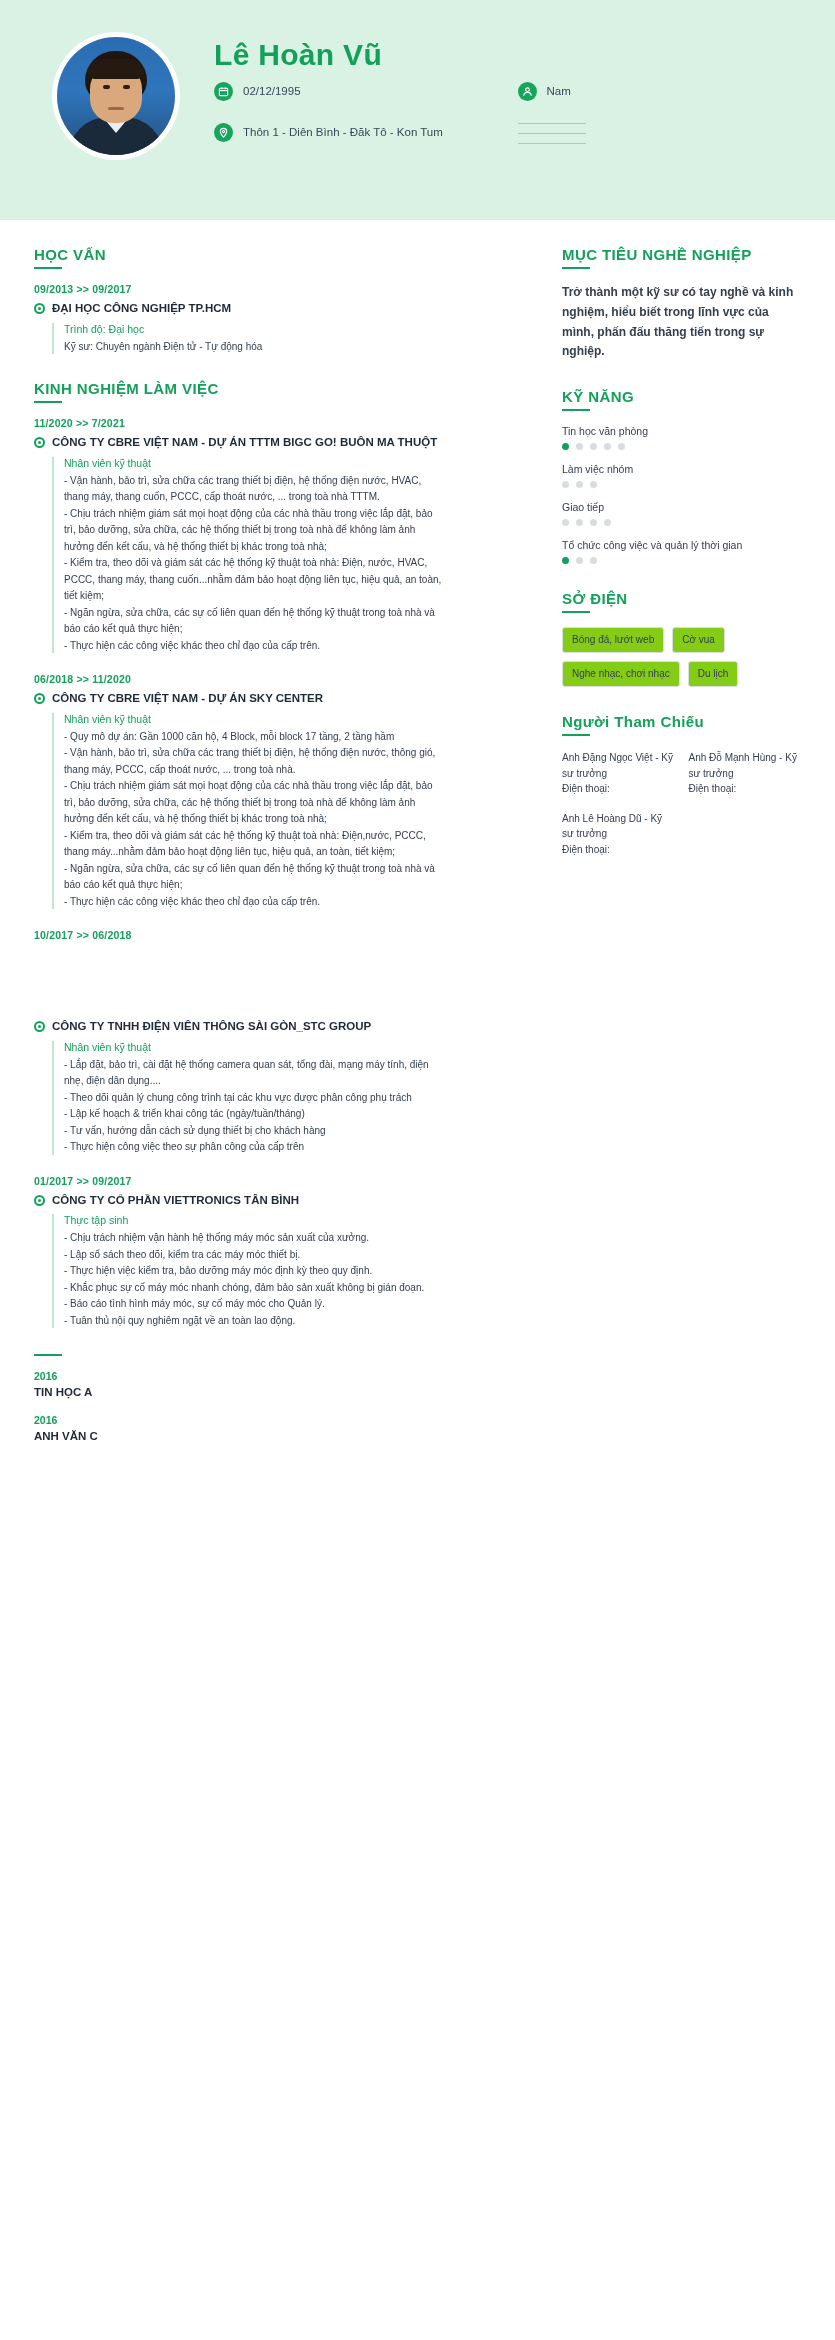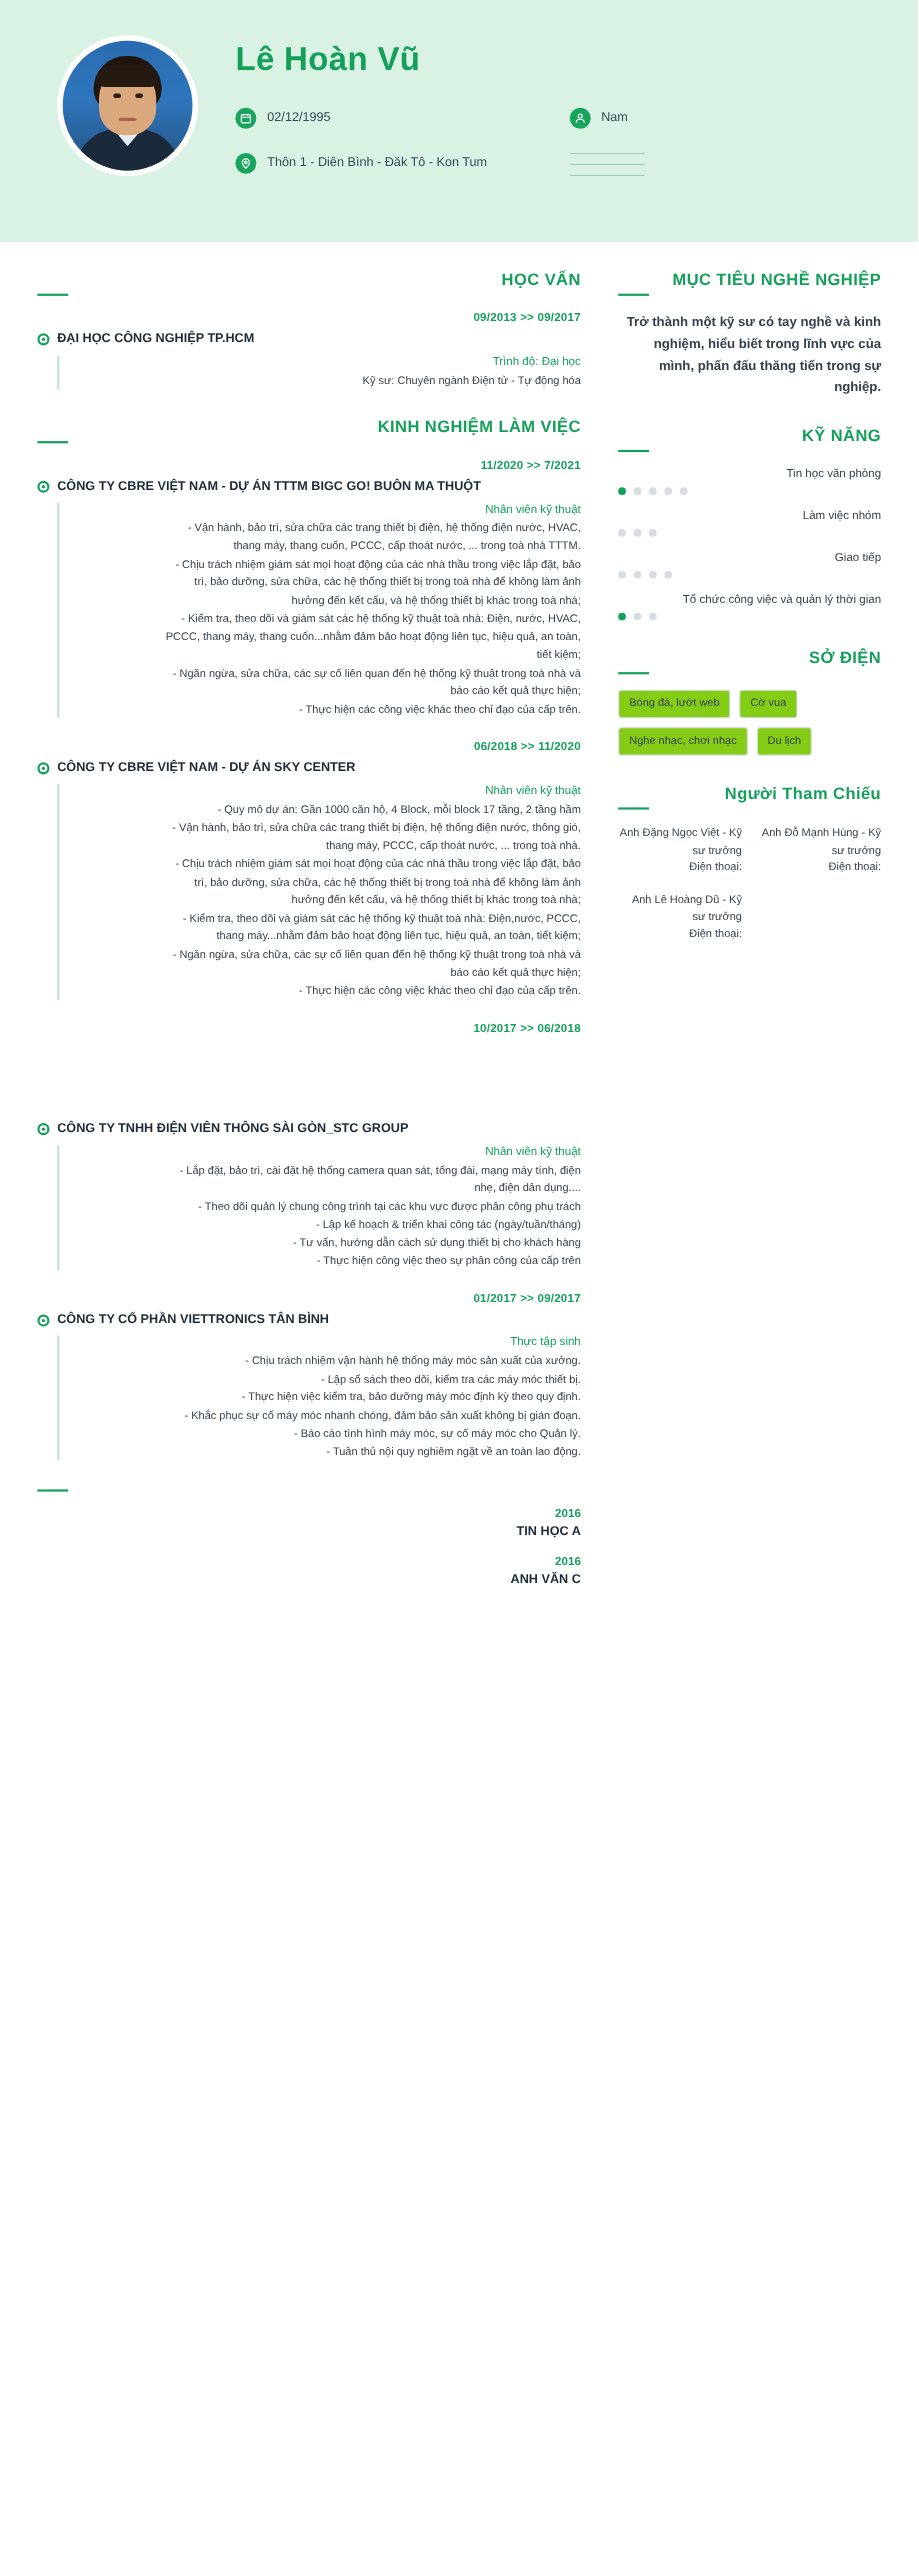--- a/index.html
+++ b/index.html
@@ -60,21 +60,21 @@
     position:absolute; left:50%; bottom:22px; transform:translateX(-50%);
     width:30px; height:18px; background:#e8eef3; clip-path: polygon(0 0, 100% 0, 50% 100%);
   }
 
   .head-main { flex: 1 1 auto; padding-top: 10px; }
   .cv-name {
     font-size: 30px;
     font-weight: bold;
     color: #14a05a;
     letter-spacing: .3px;
-    margin-bottom: 24px;
+    margin-bottom: 8px;
   }
   .info-grid {
     display: grid;
     grid-template-columns: 1fr 1fr;
     row-gap: 18px;
     column-gap: 20px;
     max-width: 640px;
   }
   .info-item { display: flex; align-items: center; gap: 10px; min-height: 22px; }
   .info-item .txt { font-size: 11.5px; color: #36495a; }
@@ -94,21 +94,21 @@
   .col-right { width: 289px; padding: 26px 34px 30px 16px; }
 
   .sec-title {
     color: #14a05a;
     font-size: 15px;
     font-weight: bold;
     letter-spacing: .4px;
     margin-bottom: 4px;
   }
   .sec-rule { height: 2px; background: #14a05a; width: 28px; margin-bottom: 14px; }
-  .sec { margin-bottom: 26px; text-align: right; }
+  .sec { margin-bottom: 26px; }
 
   .date {
     color: #14a05a;
     font-size: 10.5px;
     font-weight: bold;
     margin-bottom: 6px;
     letter-spacing: .2px;
   }
   .entry { margin-bottom: 20px; position: relative; }
   .entry-head { display:flex; align-items:flex-start; gap: 7px; }

